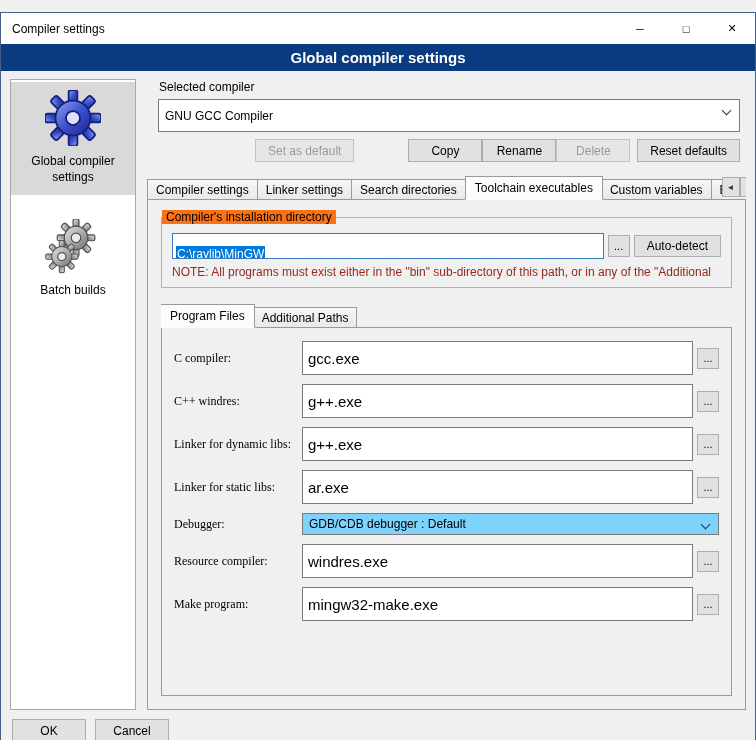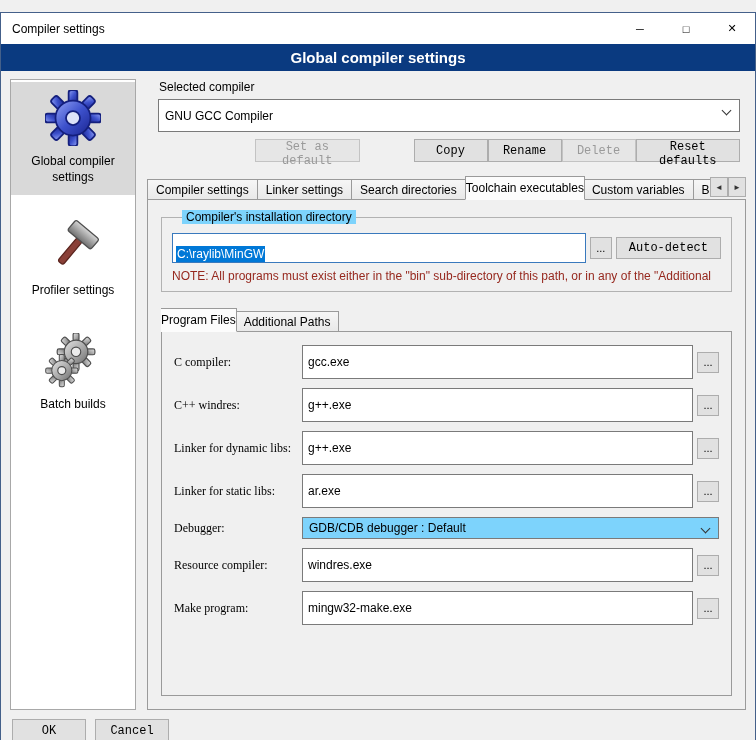--- a/index.html
+++ b/index.html
@@ -35,64 +35,64 @@
   .compiler-block { padding: 0 6px 0 11px; }
   .field-label { margin: 1px 0 5px 1px; }
   
   .combo { height: 33px; background: #fff; border: 1px solid #7a7a7a; display: flex; align-items: center;
            padding: 0 24px 0 6px; position: relative; cursor: pointer; }
   .combo .chev { position: absolute; right: 9px; top: 7px; width: 7px; height: 7px;
                  border-right: 1.5px solid #333; border-bottom: 1.5px solid #333; transform: rotate(45deg); }
   .combo.gray { background: #7dd3fc; }
   
   .btn { height: 23px; background: #e1e1e1; border: 1px solid #adadad; padding: 0 12px;
-         font-size: 12px; font-family: Liberation Mono, monospace; cursor: pointer; color: #000; }
+         font-size: 12px; font-family: Liberation Sans, sans-serif; cursor: pointer; color: #000; }
   .btn.disabled { color: #9a9a9a; border-color: #c3c3c3; background: #e6e6e6; cursor: default; }
   .btn-row { display: flex; margin-top: 7px; align-items: center; }
   .btn-row .sp1 { width: 97px; flex: 0 0 auto; }
   .btn-row .sp2 { width: 54px; flex: 0 0 auto; }
   .btn-row .btn { min-width: 74px; }
   .btn-row .btn.wide { min-width: 86px; }
   .btn-row .push { margin-left: auto; min-width: 89px; }
   
   .tabs { display: flex; align-items: flex-end; margin-top: 14px; margin-bottom: -1px;
           position: relative; z-index: 2; overflow: hidden; }
   .tab { height: 21px; display: flex; align-items: center; padding: 0 8px; flex: 0 0 auto;
          background: linear-gradient(#f6f6f6, #e9e9e9); border: 1px solid #9a9a9a; border-left: none;
          cursor: pointer; white-space: nowrap; }
   .tab:first-child { border-left: 1px solid #9a9a9a; }
   .tab.active { height: 24px; background: #fcfcfc; border-left: 1px solid #9a9a9a;
-                border-bottom: 1px solid #fcfcfc; margin: 0 -1px; padding: 0 0;
+                border-bottom: 1px solid #fcfcfc; margin: 0 -1px; padding: 0 9px;
                 position: relative; z-index: 3; }
   .tab.cut { flex-shrink: 1; min-width: 0; overflow: hidden; border-right: none; padding-right: 2px; }
   .tab-arrows { margin-left: auto; display: flex; flex: 0 0 auto; gap: 0; align-self: flex-start; margin-top: 1px; }
   .tab-arrow { width: 18px; height: 20px; background: #e1e1e1; border: 1px solid #adadad;
                font-size: 8px; display: flex; align-items: center; justify-content: center;
                cursor: pointer; padding: 0; color: #333; }
   .tab-panel { border: 1px solid #9a9a9a; background: #f0f0f0; flex: 1;
                padding: 12px 13px 13px; display: flex; flex-direction: column; min-height: 0;
                position: relative; z-index: 1; }
   
   .groupbox { border: 1px solid #b2b2b2; position: relative; padding: 15px 10px 8px; margin-top: 5px; }
-  .groupbox-title { position: absolute; top: -8px; left: 20px; background: #7dd3fc; padding: 0 4px; }
+  .groupbox-title { position: absolute; top: -8px; left: 0; background: #f97316; padding: 0 4px; }
   .dir-row { display: flex; gap: 4px; align-items: center; }
-  .dir-input { flex: 1; height: 30px; border: 1px solid #3979bd; background: #fff;
-               display: flex; align-items: flex-end; padding: 0 3px; overflow: hidden; cursor: text; }
+  .dir-input { flex: 1; height: 22px; border: 1px solid #3979bd; background: #fff;
+               display: flex; align-items: flex-start; padding: 12px 3px; overflow: hidden; cursor: text; }
   .sel-text { background: #0078d7; color: #fff; padding: 1px 1px; white-space: nowrap; }
   .mini-btn { width: 22px; height: 22px; flex: 0 0 auto; background: #e1e1e1; border: 1px solid #adadad;
               font-size: 11px; cursor: pointer; padding: 0; font-family: inherit; }
   .autodetect { height: 22px; flex: 0 0 auto; }
   .note { color: #96281e; margin-top: 6px; white-space: nowrap; overflow: hidden; }
   
   .subtabs { margin-top: 16px; }
   .subpanel { border: 1px solid #9a9a9a; background: #f0f0f0; flex: 1; padding: 13px 12px; min-height: 0; }
   .form-row { display: flex; align-items: center; margin-bottom: 9px; }
   .form-label { width: 128px; flex: 0 0 auto; font-family: Liberation Serif, serif; }
   .form-input { flex: 1; min-width: 0; height: 21px; border: 1px solid #7a7a7a; padding: 16px 5px;
-                font-family: inherit; font-size: 12px; background: #fff; color: #000; }
+                font-family: inherit; font-size: 15px; background: #fff; color: #000; }
   .form-row .mini-btn { margin-left: 4px; width: 22px; height: 21px; }
   .form-row .combo { flex: 1; height: 22px; }
   
   .footer { flex: 0 0 auto; height: 41px; display: flex; align-items: center; justify-content: flex-start;
             gap: 9px; padding: 0 11px; }
   .footer .btn { min-width: 74px; }
 </style>
 </head>
 <body>
 
@@ -143,29 +143,20 @@
 
     <div class="sidebar">
       <div class="side-item selected">
         <svg width="56" height="56" viewBox="0 0 64 64">
           <use href="#gearShape" fill="url(#gradBlue)" stroke="#141f7d" stroke-width="2"></use>
           <circle cx="32" cy="32" r="8" fill="#dde2f8" stroke="#141f7d" stroke-width="2"></circle>
         </svg>
         <div class="side-label">Global compiler settings</div>
       </div>
       <div class="side-item">
-        <svg width="54" height="56" viewBox="0 0 64 64">
-          <g transform="rotate(40 32 32)">
-            <rect x="28.5" y="20" width="8" height="36" rx="3" fill="#8a4038" stroke="#5a241e" stroke-width="1.5"></rect>
-            <rect x="14" y="5" width="36" height="16" rx="3" fill="url(#gradSteel)" stroke="#4f4f4f" stroke-width="1.5"></rect>
-          </g>
-        </svg>
-        <div class="side-label">Profiler settings</div>
-      </div>
-      <div class="side-item">
         <svg width="58" height="56" viewBox="0 0 80 78">
           <use href="#gearShape" fill="url(#gradGray)" stroke="#4e4e4e" stroke-width="2" transform="translate(18,0) scale(0.82)"></use>
           <circle cx="44.2" cy="26.2" r="6.6" fill="#ececec" stroke="#4e4e4e" stroke-width="1.6"></circle>
           <use href="#gearShape" fill="url(#gradGray)" stroke="#4e4e4e" stroke-width="2" transform="translate(2,30) scale(0.7)"></use>
           <circle cx="24.4" cy="52.4" r="5.6" fill="#ececec" stroke="#4e4e4e" stroke-width="1.6"></circle>
         </svg>
         <div class="side-label">Batch builds</div>
       </div>
     </div>
 

